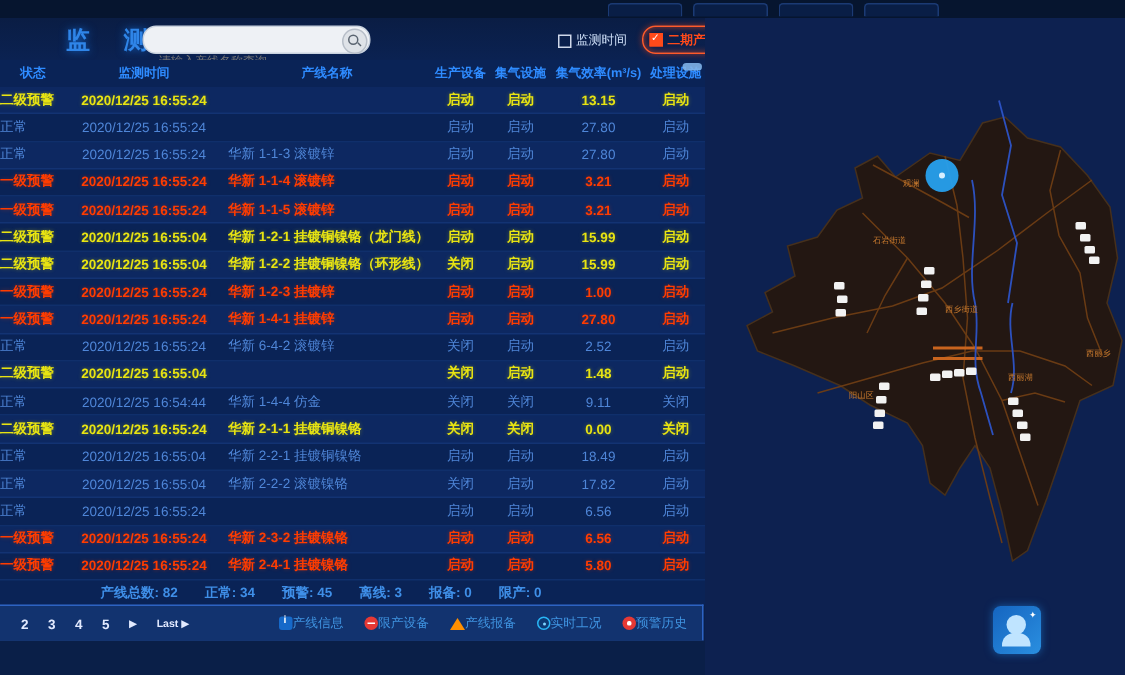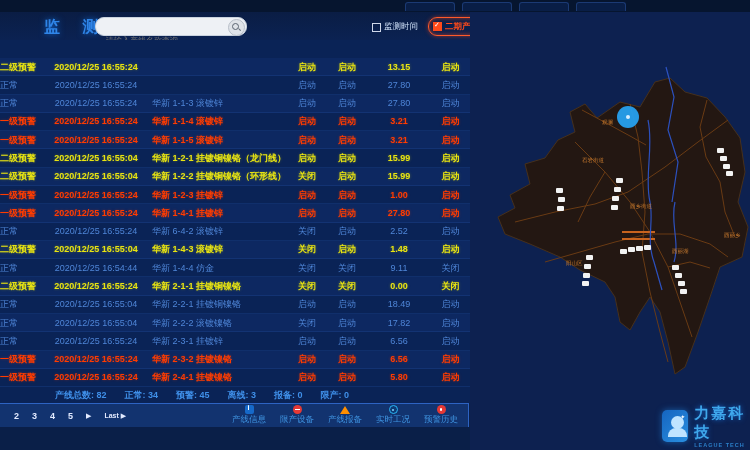--- a/index.html
+++ b/index.html
@@ -51,31 +51,31 @@
   .c-prod{left:287px;width:40px;text-align:center;}
   .c-gas{left:327px;width:40px;text-align:center;}
   .c-eff{left:367px;width:64px;text-align:center;}
   .c-proc{left:431px;width:39px;text-align:center;}
   .lvl-normal{color:#4f86d8;}
   .lvl-warn2{color:#e8e412;font-weight:bold;text-shadow:0 0 3px rgba(220,220,0,.35);}
   .lvl-warn1{color:#ff3c00;font-weight:bold;text-shadow:0 0 3px rgba(255,60,0,.35);}
   #scrollthumb{position:absolute;right:2px;top:2px;width:13px;height:5px;border-radius:3px;
                background:#7fb3e8;opacity:.9;}
   
-  #summary{position:absolute;left:0;top:347px;width:470px;height:16px;display:flex;gap:18px;
+  #summary{position:absolute;left:12px;top:347px;width:470px;height:16px;display:flex;gap:18px;
            padding-left:55px;align-items:center;font-size:9px;color:#3f8fe8;font-weight:bold;}
   
   #toolbar{position:absolute;left:0;top:403px;width:468px;height:23px;background:#12336f;
            border-top:1px solid #2d63c2;border-bottom:1px solid #2d63c2;border-right:1px solid #2d63c2;}
   #pager{position:absolute;left:14px;top:0;height:23px;display:flex;gap:13px;align-items:center;
          color:#e2eaff;font-size:9px;font-weight:bold;}
   #pager .pg{cursor:pointer;}
   #pager .pg-last{font-size:7px;letter-spacing:0;}
   #navbtns{position:absolute;right:10px;top:0;height:23px;display:flex;gap:14px;align-items:center;}
-  .navbtn{display:flex;align-items:center;gap:0;cursor:pointer;color:#3f93e0;font-size:8.5px;flex-direction:column;}
+  .navbtn{display:flex;align-items:center;gap:0;cursor:pointer;color:#3f93e0;font-size:8.5px;}
   .ic{display:inline-block;position:relative;width:9px;height:9px;}
   .ic-info{border-radius:2px;background:#1669c9;}
   .ic-info::after{content:"i";position:absolute;left:3px;top:-1px;color:#fff;font-size:7px;font-weight:bold;}
   .ic-limit{border-radius:50%;background:#e53935;}
   .ic-limit::after{content:"";position:absolute;left:2px;top:3.7px;width:5px;height:1.6px;background:#fff;}
   .ic-report{width:0;height:0;border-left:5px solid transparent;border-right:5px solid transparent;
              border-bottom:8px solid #ff8f00;}
   .ic-realtime{border-radius:50%;border:1.5px solid #29b6f6;width:7px;height:7px;background:#0d3a75;}
   .ic-realtime::after{content:"";position:absolute;left:2.6px;top:2.6px;width:2px;height:2px;
              border-radius:50%;background:#7fd4ff;}
@@ -121,20 +121,30 @@
       <span>监测时间</span>
     </div>
     <div id="phase2">
       <span class="cb"></span>
       <span>二期产线</span>
     </div>
     <div id="corner"></div>
   </div>
 
   <div id="panel">
+    <div id="thead">
+      <div class="hc" style="left:0;width:44px">状态</div>
+      <div class="hc" style="left:44px;width:104px">监测时间</div>
+      <div class="hc" style="left:148px;width:140px">产线名称</div>
+      <div class="hc" style="left:287px;width:40px">生产设备</div>
+      <div class="hc" style="left:327px;width:40px">集气设施</div>
+      <div class="hc" style="left:367px;width:64px">集气效率(m³/s)</div>
+      <div class="hc" style="left:431px;width:39px">处理设施</div>
+      <div id="scrollthumb"></div>
+    </div>
     <div id="tbody">
         <div class="trow lvl-warn2">
           <div class="cell c-status">二级预警</div>
           <div class="cell c-time">2020/12/25 16:55:24</div>
           <div class="cell c-prod">启动</div>
           <div class="cell c-gas">启动</div>
           <div class="cell c-eff">13.15</div>
           <div class="cell c-proc">启动</div>
         </div>
         <div class="trow lvl-normal">
@@ -213,21 +223,20 @@
           <div class="cell c-time">2020/12/25 16:55:24</div>
           <div class="cell c-name">华新 6-4-2 滚镀锌</div>
           <div class="cell c-prod">关闭</div>
           <div class="cell c-gas">启动</div>
           <div class="cell c-eff">2.52</div>
           <div class="cell c-proc">启动</div>
         </div>
         <div class="trow lvl-warn2">
           <div class="cell c-status">二级预警</div>
           <div class="cell c-time">2020/12/25 16:55:04</div>
-          <div class="cell c-name">华新 1-4-3 滚镀锌</div>
           <div class="cell c-prod">关闭</div>
           <div class="cell c-gas">启动</div>
           <div class="cell c-eff">1.48</div>
           <div class="cell c-proc">启动</div>
         </div>
         <div class="trow lvl-normal">
           <div class="cell c-status">正常</div>
           <div class="cell c-time">2020/12/25 16:54:44</div>
           <div class="cell c-name">华新 1-4-4 仿金</div>
           <div class="cell c-prod">关闭</div>
@@ -258,21 +267,20 @@
           <div class="cell c-time">2020/12/25 16:55:04</div>
           <div class="cell c-name">华新 2-2-2 滚镀镍铬</div>
           <div class="cell c-prod">关闭</div>
           <div class="cell c-gas">启动</div>
           <div class="cell c-eff">17.82</div>
           <div class="cell c-proc">启动</div>
         </div>
         <div class="trow lvl-normal">
           <div class="cell c-status">正常</div>
           <div class="cell c-time">2020/12/25 16:55:24</div>
-          <div class="cell c-name">华新 2-3-1 挂镀锌</div>
           <div class="cell c-prod">启动</div>
           <div class="cell c-gas">启动</div>
           <div class="cell c-eff">6.56</div>
           <div class="cell c-proc">启动</div>
         </div>
         <div class="trow lvl-warn1">
           <div class="cell c-status">一级预警</div>
           <div class="cell c-time">2020/12/25 16:55:24</div>
           <div class="cell c-name">华新 2-3-2 挂镀镍铬</div>
           <div class="cell c-prod">启动</div>
@@ -400,19 +408,15 @@
       </g>
     </svg>
   </div>
 
   <div id="logo">
     <div id="logoicon">
       <div class="head"></div>
       <div class="body"></div>
       <div class="star">✦</div>
     </div>
-    <div id="logotext">
-      <div class="cn">力嘉科技</div>
-      <div class="en">LEAGUE TECH</div>
-    </div>
   </div>
 
 </div>
 
 </body></html>

